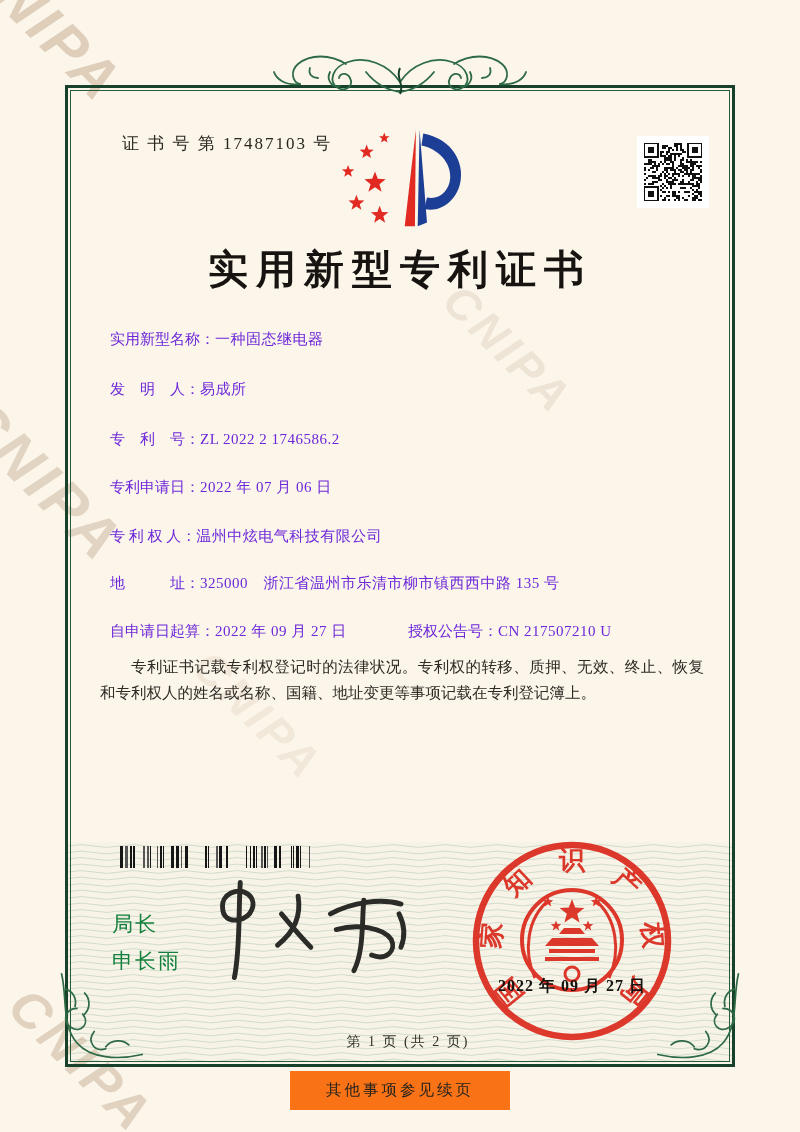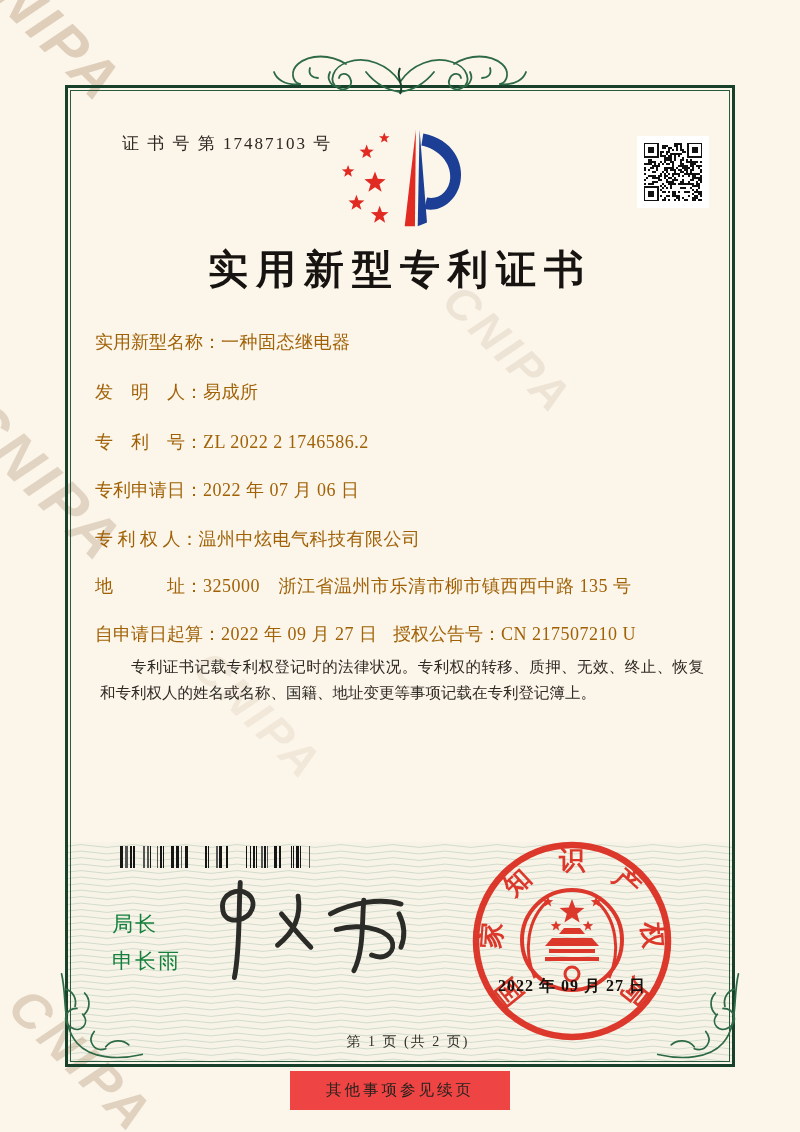--- a/index.html
+++ b/index.html
@@ -19,21 +19,21 @@
   .content{position:absolute;inset:0;z-index:3;}
 
   .cert-no{position:absolute;left:112px;top:132px;font-size:17px;letter-spacing:2px;color:#2b2620;margin-left:10px;}
   .logo{position:absolute;left:336px;top:124px;width:130px;height:108px;}
   .qr-wrap{position:absolute;left:637px;top:136px;width:72px;height:72px;background:#ffffff;}
   .qr-wrap svg{position:absolute;left:7px;top:7px;}
 
   .page-title{position:absolute;left:0;width:800px;top:242px;text-align:center;
               font-size:40px;font-weight:bold;letter-spacing:8px;color:#171310;}
 
-  .row{position:absolute;left:95px;font-size:18px;color:#a16207;white-space:nowrap;}
+  .row{position:absolute;left:110px;font-size:15px;color:#6d28d9;white-space:nowrap;}
   .row .val{letter-spacing:.5px;}
   .grant-no{position:absolute;left:298px;top:0;text-align:center;}
 
   .paras{position:absolute;left:100px;top:654px;width:604px;font-size:15.5px;
          line-height:25.5px;color:#2e2a24;text-align:justify;}
   .paras p{margin:0 0 3px 0;text-indent:2em;}
 
   .waves{position:absolute;left:68px;top:842px;width:664px;height:221px;background:#f7f4e7;}
   .barcode{position:absolute;left:112px;top:846px;}
 
@@ -42,21 +42,21 @@
   .sig{position:absolute;left:205px;top:872px;}
 
   .seal{position:absolute;left:467px;top:836px;width:210px;height:210px;z-index:4;}
   .seal-date{position:absolute;left:467px;top:976px;width:210px;text-align:center;
              font-size:16px;font-weight:bold;color:#14120f;letter-spacing:1px;z-index:5;}
 
   .page-info{position:absolute;left:0;width:800px;top:1033px;text-align:center;
              font-size:14px;color:#33302a;letter-spacing:2px;z-index:5;padding-left:8px;}
 
   .note-box{position:absolute;left:50%;transform:translateX(-50%);top:1071px;
-            background:#ef4444;padding:9px 36px;font-size:15.5px;color:#25221d;
+            background:#f97316;padding:9px 36px;font-size:15.5px;color:#25221d;
             letter-spacing:3px;z-index:5;white-space:nowrap;}
 
   .ornament-top{position:absolute;left:270px;top:42px;z-index:4;}
   .flourish{position:absolute;z-index:4;}
   .flourish.left{left:52px;top:970px;}
   .flourish.right{left:652px;top:970px;transform:scaleX(-1);}
 </style>
 </head>
 <body>
 

